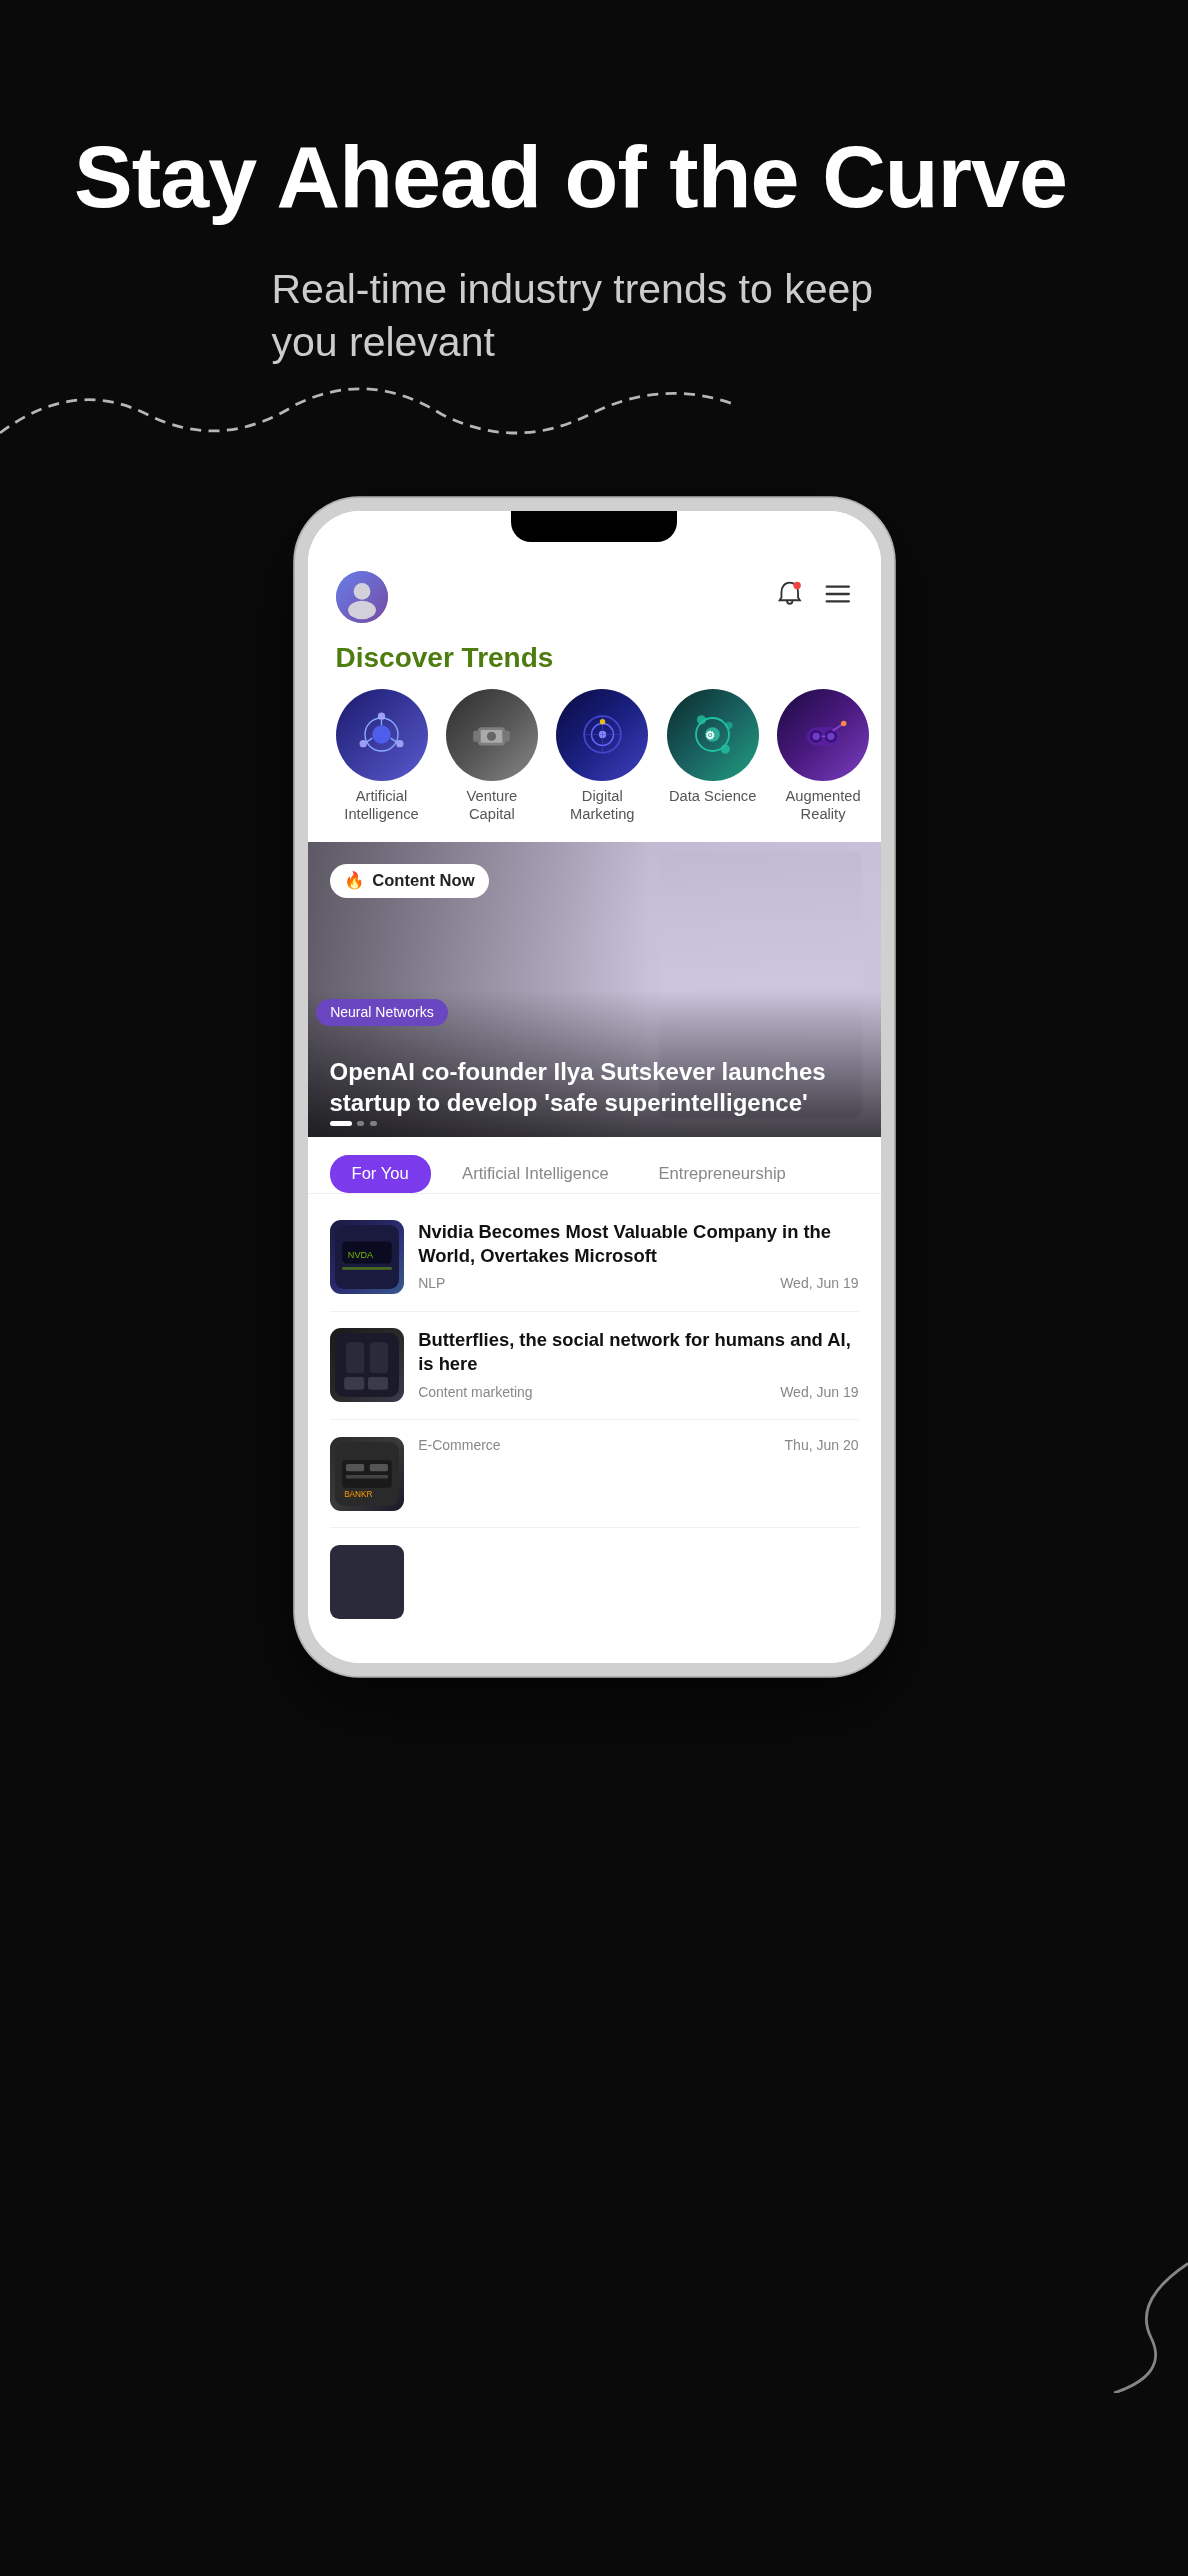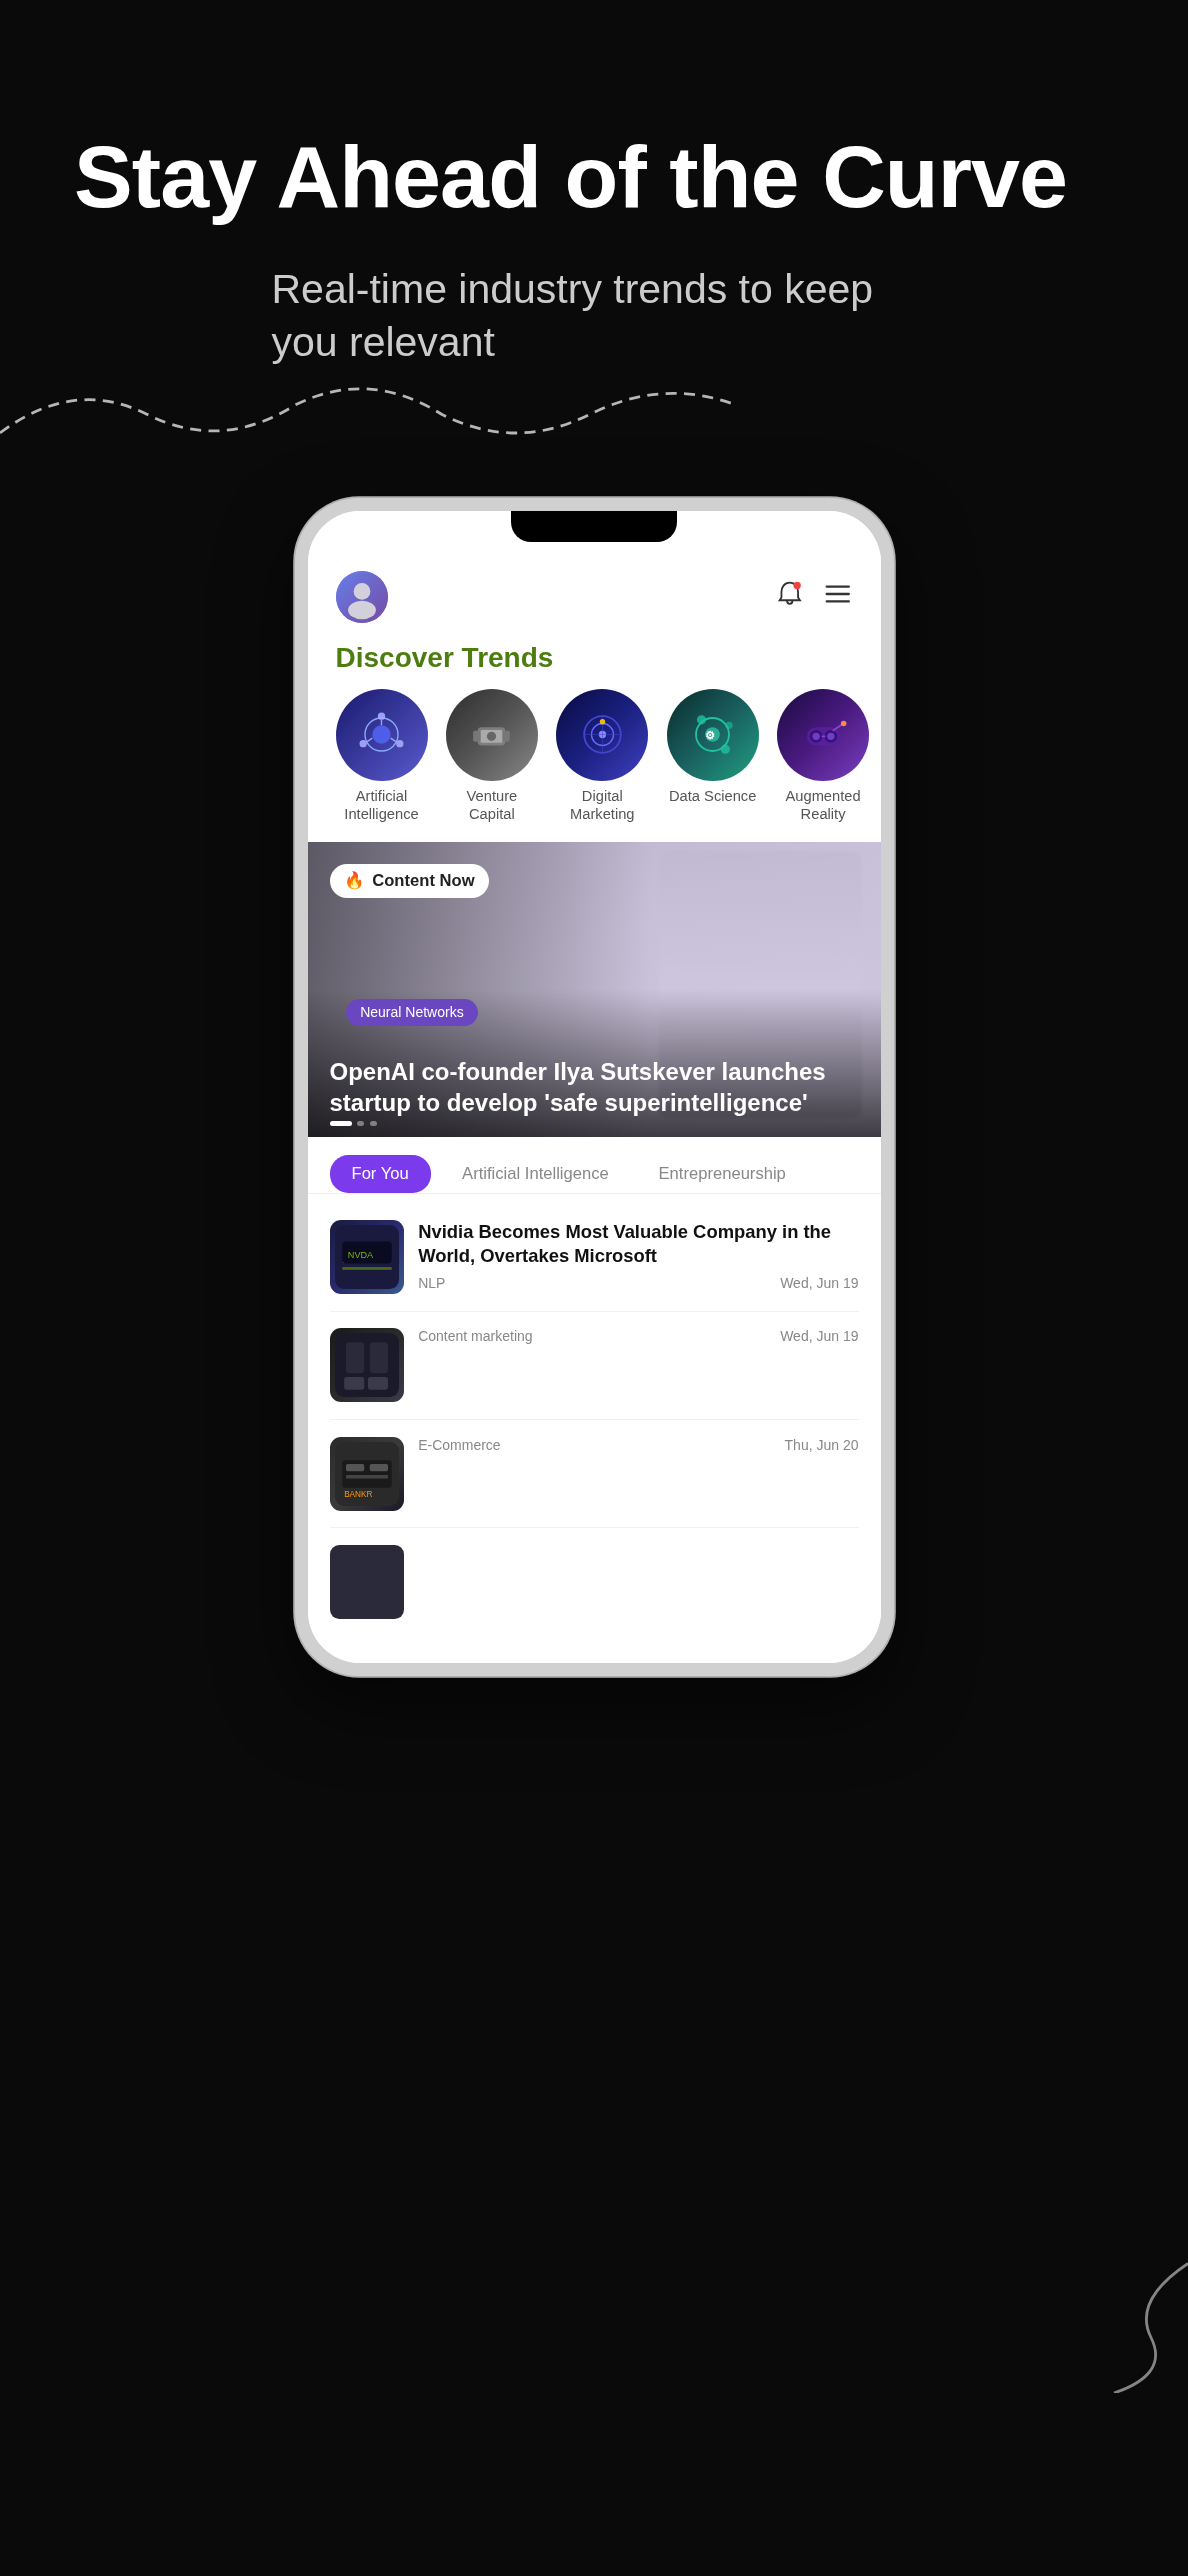--- a/index.html
+++ b/index.html
@@ -220,21 +220,21 @@
       z-index: 5;
     }
 
     .fire-icon {
       font-size: 16.6px;
     }
 
     .neural-badge {
       position: absolute;
       bottom: 111px;
-      left: 38px;
+      left: 8px;
       background: #6b46c1;
       color: white;
       border-radius: 18.4px;
       padding: 5.5px 14.7px;
       font-size: 14px;
       font-weight: 500;
       z-index: 5;
     }
 
     .breaking-title {
@@ -576,20 +576,21 @@
             <div class="news-thumbnail thumb-butterfly">
               <svg width="64" height="64" viewBox="0 0 70 70" fill="none">
                 <rect width="70" height="70" fill="#1a1a2a" rx="10"></rect>
                 <rect x="12" y="10" width="20" height="34" rx="4" fill="#2a2a3a"></rect>
                 <rect x="38" y="10" width="20" height="34" rx="4" fill="#2a2a3a"></rect>
                 <rect x="10" y="48" width="22" height="14" rx="3" fill="#3a3a4a"></rect>
                 <rect x="36" y="48" width="22" height="14" rx="3" fill="#3a3a4a"></rect>
               </svg>
             </div>
             <div class="news-content">
+              <p class="news-title">Butterflies, the social network for humans and AI, is here</p>
               <div class="news-meta">
                 <span class="news-tag">Content marketing</span>
                 <span class="news-date">Wed, Jun 19</span>
               </div>
             </div>
           </div>
 
           <div class="news-item">
             <div class="news-thumbnail thumb-amazon">
               <svg width="64" height="64" viewBox="0 0 70 70" fill="none" style="font-size:24px">

